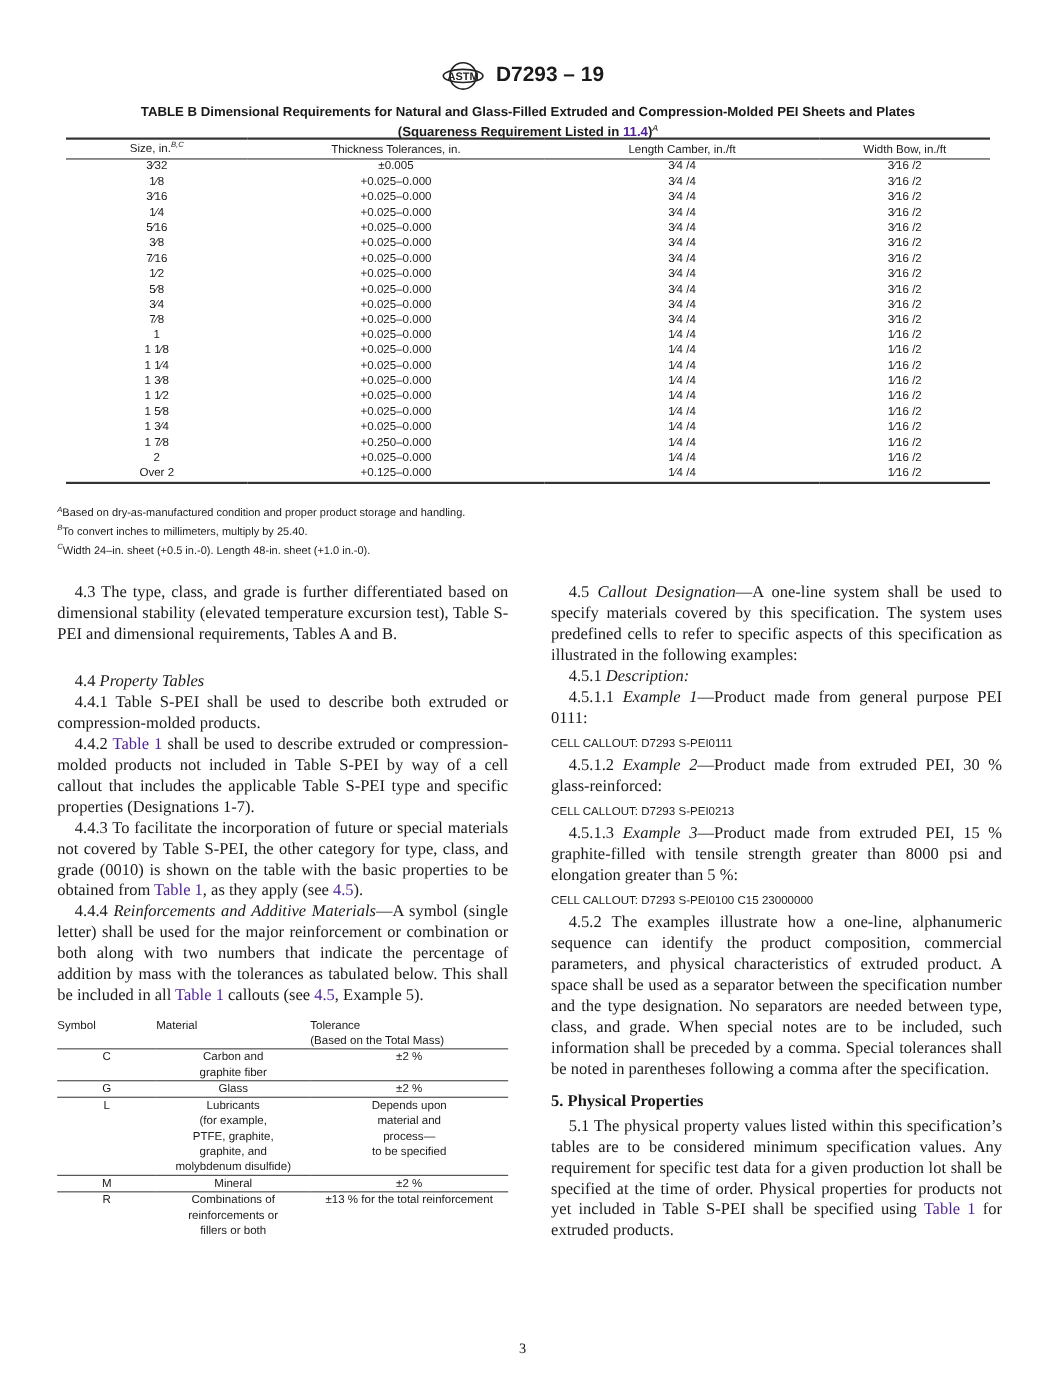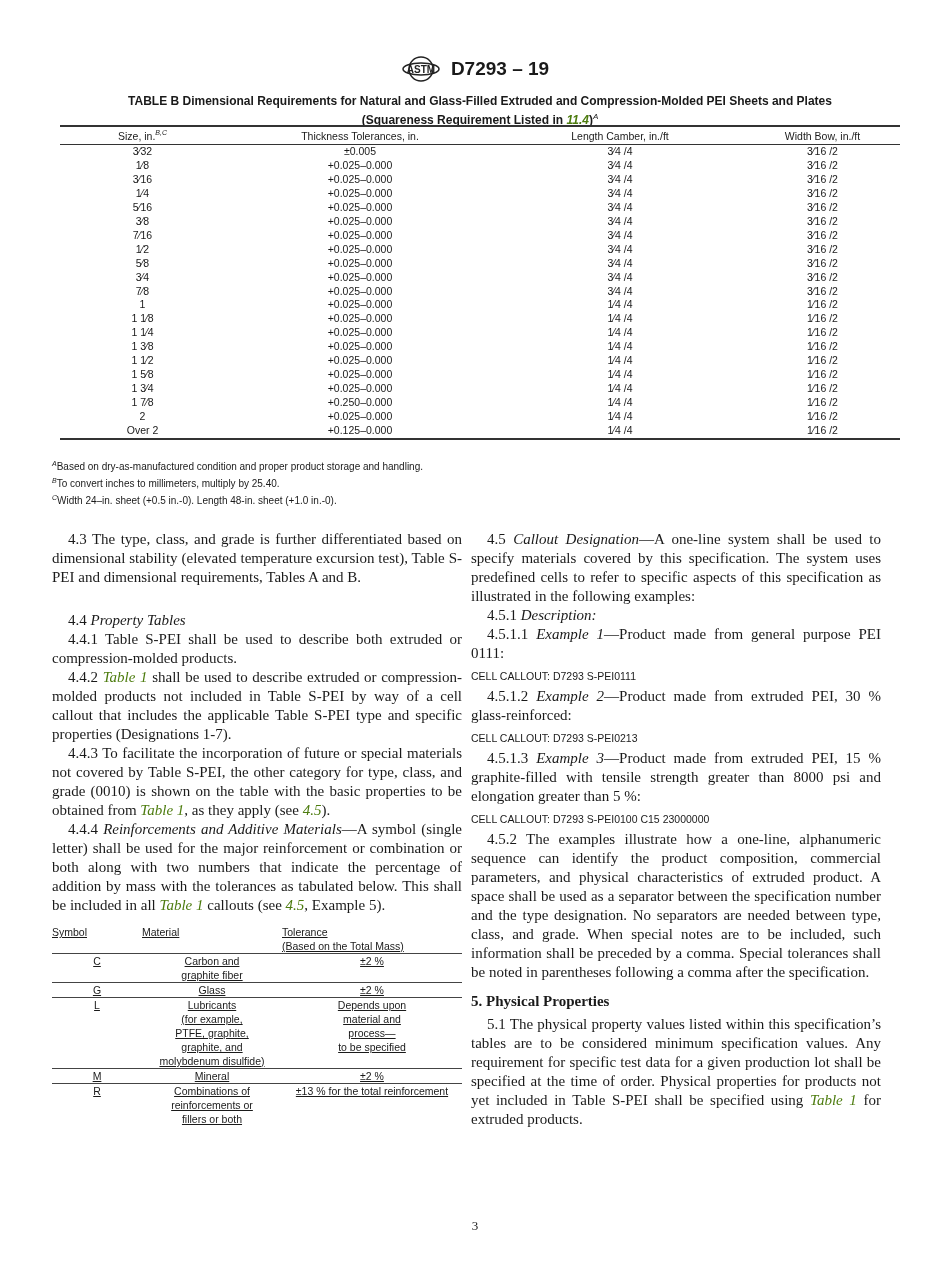--- a/index.html
+++ b/index.html
@@ -1,44 +1,44 @@
 <!DOCTYPE html>
 <html><head>
 <meta charset="utf-8">
 <style>
   html, body { margin: 0; padding: 0; background: #ffffff; }
   body { width: 950px; height: 1272px; position: relative; color: #1a1a1a; overflow: hidden; }
-  .link { color: #4d7c0f; font-style: italic; }
+  .link { color: #4c1d95; }
 
   .header { position: absolute; top: 54px; left: 0; width: 950px; text-align: center; }
   .header .logo { display: inline-block; vertical-align: middle; width: 40px; height: 30px; margin-right: 6px; }
   .header .docid { display: inline-block; vertical-align: middle; font-family: "Liberation Sans", sans-serif; font-weight: bold; font-size: 19px; }
 
   .tblB-title { position: absolute; top: 94px; left: 60px; width: 840px; text-align: center; font-family: "Liberation Sans", sans-serif; font-weight: bold; font-size: 12px; line-height: 15px; }
   .tblB-title sup { font-size: 8px; font-style: italic; font-weight: normal; }
 
   table.tblB { position: absolute; top: 125px; left: 60px; width: 840px; border-collapse: collapse; font-family: "Liberation Sans", sans-serif; font-size: 10.5px; }
   table.tblB thead tr { border-top: 2px solid #333; border-bottom: 1px solid #333; }
   table.tblB th { font-weight: normal; height: 17px; padding: 0; }
   table.tblB td { text-align: center; height: 13.95px; padding: 0; line-height: 13.95px; }
   table.tblB tbody tr:last-child { border-bottom: 2px solid #333; }
   table.tblB sup { font-size: 7px; font-style: italic; }
 
   .footnotes { position: absolute; top: 457px; left: 52px; width: 600px; font-family: "Liberation Sans", sans-serif; font-size: 10px; line-height: 13.5px; }
   .footnotes sup { font-size: 7px; font-style: italic; }
 
   .col { position: absolute; top: 530px; width: 410px; font-family: "Liberation Serif", serif; font-size: 15px; line-height: 19px; text-align: justify; }
   .col.left { left: 52px; }
-  .col.right { left: 471px; }
+  .col.right { left: 501px; }
   .col p { margin: 0; text-indent: 16px; }
   .col p.gap { margin-top: 24px; }
   .col .callout { font-family: "Liberation Sans", sans-serif; font-size: 10.5px; text-align: left; text-indent: 0; margin: 6px 0 4px 0; line-height: 14px; }
   .col h3 { font-family: "Liberation Serif", serif; font-weight: bold; font-size: 15px; margin: 10px 0 4px 0; }
 
-  table.sym { width: 410px; border-collapse: collapse; font-family: "Liberation Sans", sans-serif; font-size: 10.5px; margin-top: 10px; line-height: 14px; text-decoration: underline; }
+  table.sym { width: 410px; border-collapse: collapse; font-family: "Liberation Sans", sans-serif; font-size: 10.5px; margin-top: 10px; line-height: 14px; }
   table.sym th { font-weight: normal; vertical-align: top; padding: 0; }
   table.sym thead tr { border-bottom: 1px solid #444; }
   table.sym td { text-align: center; vertical-align: top; padding: 0; }
   table.sym tbody tr { border-bottom: 1px solid #444; }
   table.sym tbody tr:last-child { border-bottom: none; }
 
   .pagenum { position: absolute; top: 1218px; left: 0; width: 950px; text-align: center; font-family: "Liberation Serif", serif; font-size: 13px; }
 </style>
 </head>
 <body>

